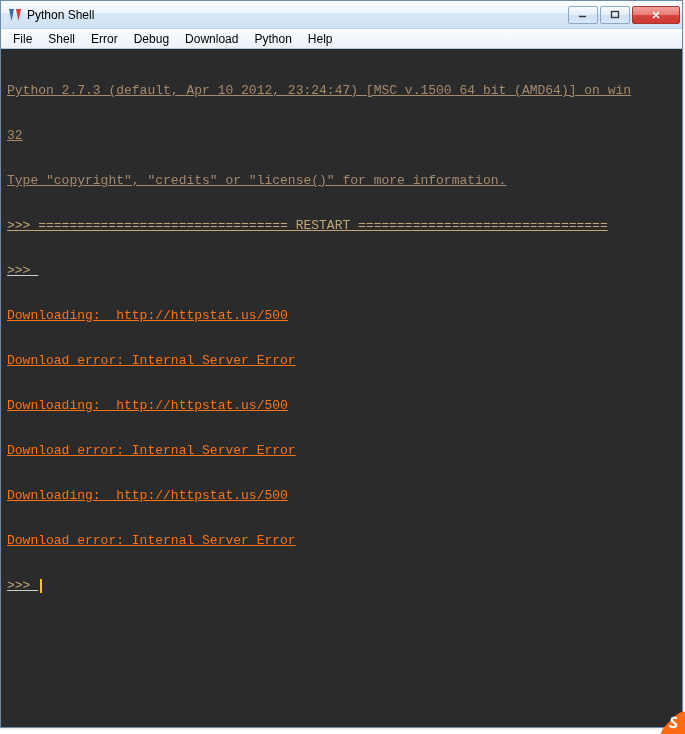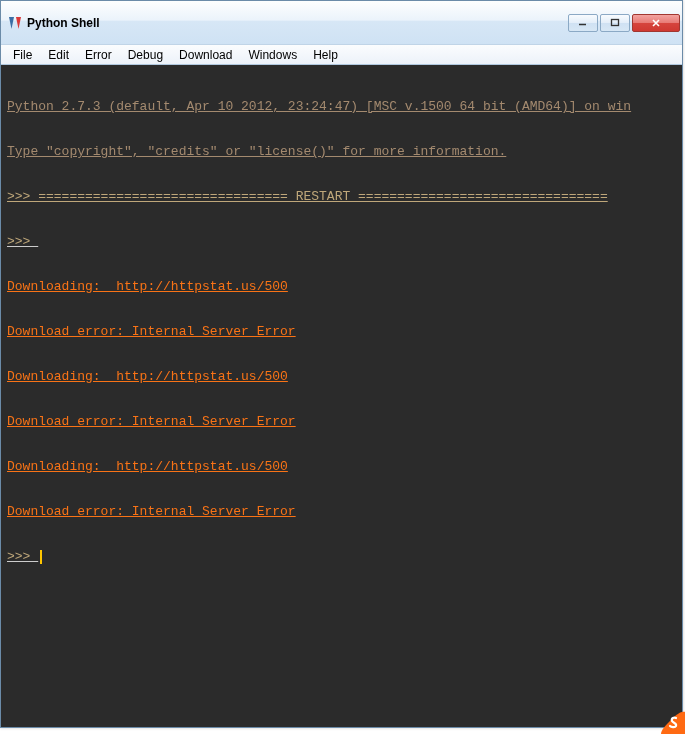--- a/index.html
+++ b/index.html
@@ -14,27 +14,26 @@
 .window {
   width: 683px;
   height: 728px;
   border: 1px solid #6b8ba8;
   background: #fff;
   display: flex;
   flex-direction: column;
   box-shadow: 0 0 3px rgba(0,0,0,0.2);
 }
 .titlebar {
-  height: 44px;
+  height: 28px;
   background: linear-gradient(to bottom, #fdfefe 0%, #ebf3fb 45%, #d7e7f6 46%, #cfe2f4 100%);
   display: flex;
   align-items: center;
   padding: 0 2px 0 6px;
   border-bottom: 1px solid #c0d4e7;
-  font-weight: bold;
 }
 .app-icon {
   width: 16px;
   height: 16px;
   margin-right: 4px;
   display: flex;
   align-items: center;
   justify-content: center;
 }
 .app-icon svg { width: 16px; height: 16px; }
@@ -140,30 +139,31 @@
       <div class="win-btn close">
         <svg viewBox="0 0 10 10">
             <path d="M2 2 L8 8 M8 2 L2 8" stroke="#fff" stroke-width="1.6"></path>
           </svg>
       </div>
     </div>
   </div>
 
   <div class="menubar">
     <span class="menu-item">File</span>
-    <span class="menu-item">Edit</span>
+    <span class="menu-item">Shell</span>
     <span class="menu-item">Error</span>
     <span class="menu-item">Debug</span>
     <span class="menu-item">Download</span>
-    <span class="menu-item">Windows</span>
+    <span class="menu-item">Python</span>
     <span class="menu-item">Help</span>
   </div>
 
   <div class="console">
     <div class="line hdr">Python 2.7.3 (default, Apr 10 2012, 23:24:47) [MSC v.1500 64 bit (AMD64)] on win</div>
+    <div class="line hdr">32</div>
     <div class="line hdr">Type "copyright", "credits" or "license()" for more information.</div>
     <div class="line restart-line">&gt;&gt;&gt; ================================ RESTART ================================</div>
     <div class="line"><span class="prompt">&gt;&gt;&gt; </span></div>
     <div class="line output">Downloading:  http://httpstat.us/500</div>
     <div class="line output">Download error: Internal Server Error</div>
     <div class="line output">Downloading:  http://httpstat.us/500</div>
     <div class="line output">Download error: Internal Server Error</div>
     <div class="line output">Downloading:  http://httpstat.us/500</div>
     <div class="line output">Download error: Internal Server Error</div>
     <div class="line"><span class="prompt">&gt;&gt;&gt; </span><span class="cursor"></span></div>

